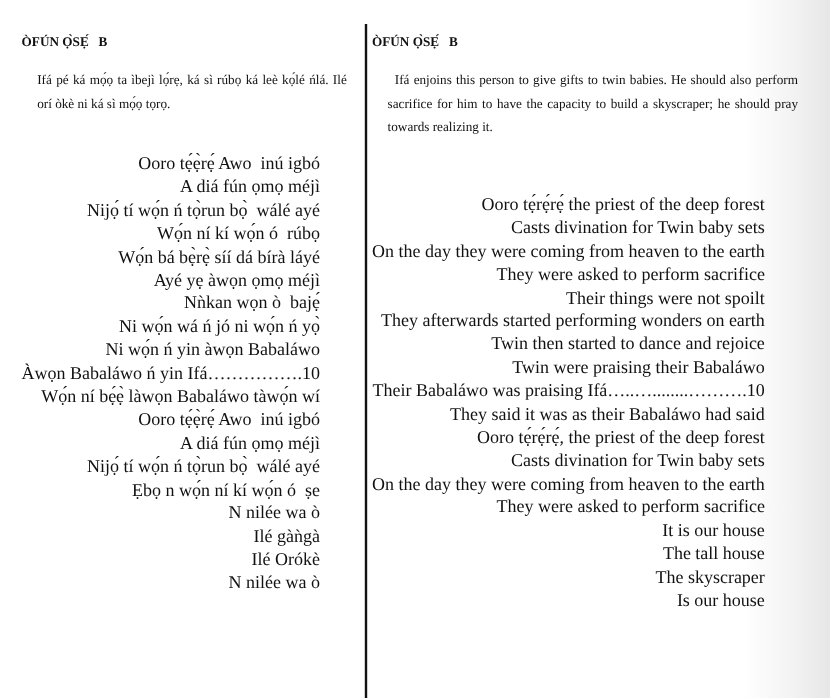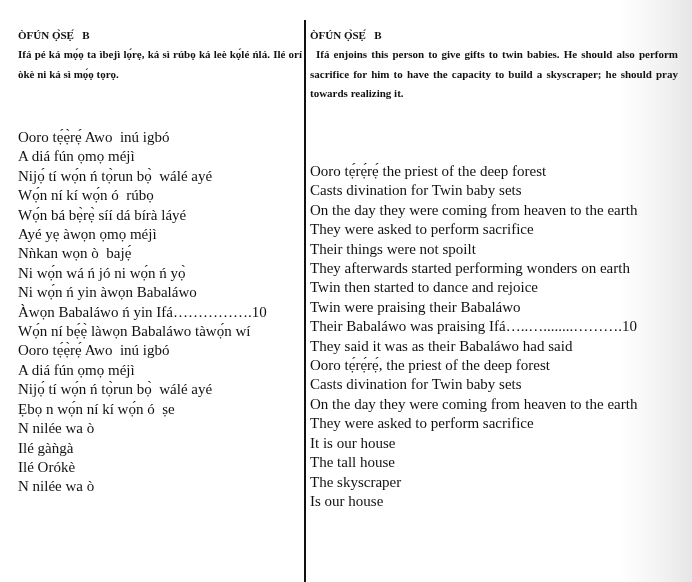--- a/index.html
+++ b/index.html
@@ -7,24 +7,24 @@
       width: 692px; height: 582px; overflow: hidden; position: relative;
       background: linear-gradient(to right, #ffffff 0px, #ffffff 620px, #f3f3f3 660px, #e6e6e6 692px);
       font-family: "Liberation Serif", "DejaVu Serif", serif;
       color: #111;
     }
     .col { position: absolute; top: 26px; font-size: 11px; line-height: 19.4px; }
     .col-left { left: 18px; width: 284px; }
     .col-right { left: 310px; width: 368px; }
     .divider { position: absolute; left: 304px; top: 20px; width: 2px; height: 562px; background: #111; }
     .heading { font-weight: bold; margin: 0; white-space: pre; }
-    .summary { margin: 0; text-align: justify; font-weight: bold; }
+    .summary { margin: 13px; text-align: justify; }
     .summary-right { text-indent: 6px; }
     .verses { margin: 0; padding: 0; list-style: none; }
-    .verses li { white-space: pre; }
+    .verses li { white-space: pre; text-align: right; }
     .left-verses { position: absolute; top: 128px; left: 18px; font-size: 15px; line-height: 19.4px; }
     .right-verses { position: absolute; top: 162px; left: 310px; font-size: 15px; line-height: 19.4px; }
   </style>
 </head>
 <body>
 
 <div class="col col-left">
   <p class="heading">ÒFÚN Ọ̀SẸ́   B</p>
   <p class="summary">Ifá pé ká mọ́ọ ta ìbejì lọ́rẹ, ká sì rúbọ ká leè kọ́lé ńlá. Ilé orí òkè ni ká sì mọ́ọ tọrọ.</p>
 </div>

